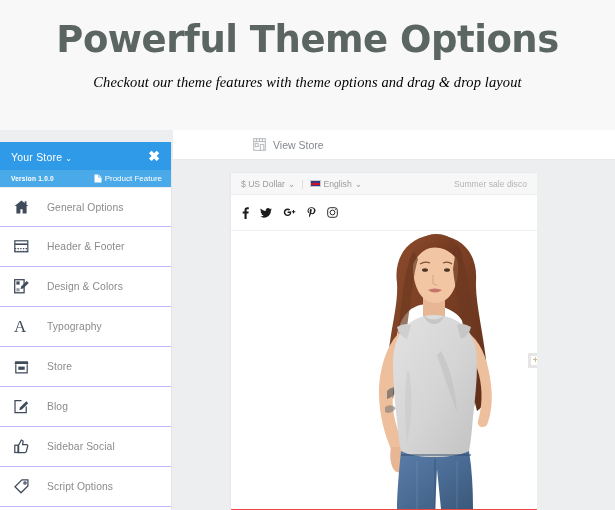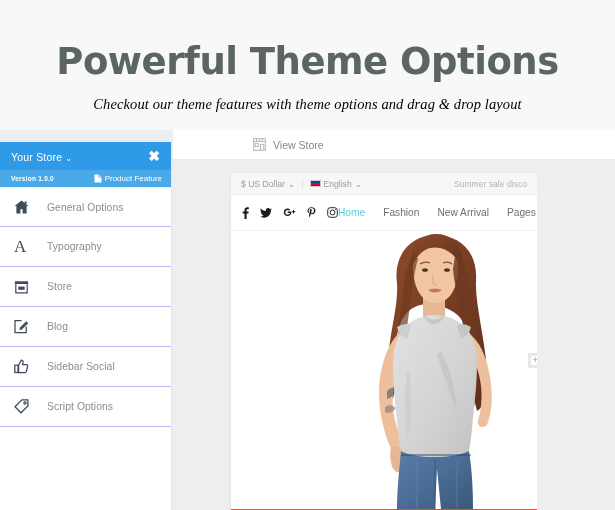--- a/index.html
+++ b/index.html
@@ -6,21 +6,21 @@
   html, body {
     width: 615px; height: 510px;
     overflow: hidden;
     background: #f8f8f8;
     font-family: "Liberation Sans", sans-serif;
   }
 
   
   .hero {
     width: 615px;
-    padding-top: 42px;
+    padding-top: 20px;
     text-align: center;
     background: #f8f8f8;
   }
   .hero-title {
     font-size: 37px;
     font-weight: bold;
     color: #5b6562;
     letter-spacing: -0.5px;
     line-height: 1.1;
     font-family: "DejaVu Sans", sans-serif;
@@ -306,21 +306,43 @@
       <div class="sb-item">
         <span class="sb-ico">
           <svg width="15" height="14" viewBox="0 0 15 14" fill="currentColor">
             <path d="M7.5 0.6 L0.6 6.1 h1.8 V13.4 h4.0 V9.3 h2.2 v4.1 h4.0 V6.1 h1.8 Z"></path>
             <rect x="10.6" y="1.4" width="1.9" height="2.6"></rect>
           </svg>
         </span>
         <span class="sb-lbl">General Options</span>
       </div>
 
-
+      <div class="sb-item">
+        <span class="sb-ico">
+          <svg width="15" height="13" viewBox="0 0 15 13" fill="none" stroke="currentColor" stroke-width="1.2">
+            <rect x="0.8" y="0.8" width="13" height="11"></rect>
+            <line x1="0.8" y1="4.2" x2="13.8" y2="4.2" stroke-width="1.6"></line>
+            <line x1="0.8" y1="8.6" x2="13.8" y2="8.6" stroke-dasharray="1.4 1.3"></line>
+            <line x1="0.8" y1="11.3" x2="13.8" y2="11.3" stroke-dasharray="1.4 1.3"></line>
+          </svg>
+        </span>
+        <span class="sb-lbl">Header &amp; Footer</span>
+      </div>
+
+      <div class="sb-item">
+        <span class="sb-ico">
+          <svg width="15" height="15" viewBox="0 0 15 15">
+            <rect x="0.7" y="0.7" width="9.4" height="13.1" fill="none" stroke="currentColor" stroke-width="1.3"></rect>
+            <rect x="2.4" y="2.4" width="3.2" height="3.2" fill="currentColor"></rect>
+            <path d="M7.2 7.5 L12.8 2.0 l1.9 1.9 L9.1 9.4 l-2.5 0.7 Z" fill="currentColor"></path>
+            <rect x="2.4" y="9.2" width="3.2" height="3.2" fill="currentColor" opacity="0.55"></rect>
+          </svg>
+        </span>
+        <span class="sb-lbl">Design &amp; Colors</span>
+      </div>
 
       <div class="sb-item">
         <span class="sb-ico">
           <span class="sb-typo-glyph">A</span>
         </span>
         <span class="sb-lbl">Typography</span>
       </div>
 
       <div class="sb-item">
         <span class="sb-ico">
@@ -422,26 +444,20 @@
             <path d="M4.5 0.2 C2.1 0.2 0.5 1.8 0.5 3.7 c0 0.9 0.5 2.0 1.3 2.3 c0.1 0.1 0.2 0 0.2 -0.1 l0.2 -0.7 c0 -0.1 0 -0.2 -0.1 -0.2 C1.7 4.6 1.5 4.1 1.5 3.6 C1.5 2.1 2.6 0.9 4.4 0.9 c1.5 0 2.6 0.9 2.6 2.3 c0 1.7 -0.8 3.1 -1.9 3.1 c-0.6 0 -1.1 -0.5 -0.9 -1.2 C4.4 4.3 4.8 3.5 4.8 2.9 c0 -0.5 -0.3 -0.9 -0.9 -0.9 c-0.7 0 -1.2 0.7 -1.2 1.6 c0 0.6 0.2 1.0 0.2 1.0 l-0.8 3.3 c-0.2 1.0 0 2.2 0 2.3 c0 0.1 0.1 0.1 0.2 0.0 c0.1 -0.1 0.9 -1.1 1.2 -2.1 l0.4 -1.5 c0.2 0.4 0.8 0.7 1.4 0.7 c1.9 0 3.2 -1.7 3.2 -4.0 C8.5 1.6 7.0 0.2 4.5 0.2 Z"></path>
           </svg>
         </span>
         <span class="soc">
           <svg width="11" height="11" viewBox="0 0 11 11" fill="none" stroke="#1b1b1b" stroke-width="0.95">
             <rect x="0.7" y="0.7" width="9.6" height="9.6" rx="2.6"></rect>
             <circle cx="5.5" cy="5.5" r="2.4"></circle>
             <circle cx="8.4" cy="2.6" r="0.5" fill="#1b1b1b" stroke="none"></circle>
           </svg>
         </span>
-      </div>
-      <div class="navlinks">
-        <span class="nav-a active">Home</span>
-        <span class="nav-a">Fashion</span>
-        <span class="nav-a">New Arrival</span>
-        <span class="nav-a">Pages</span>
       </div>
     </div>
 
     <div class="shot">
       <svg class="model" viewBox="0 0 190 278">
         <defs>
           <linearGradient id="hairG" x1="0" y1="0" x2="1" y2="1">
             <stop offset="0%" stop-color="#8c4b2c"></stop>
             <stop offset="45%" stop-color="#7a3f24"></stop>
             <stop offset="100%" stop-color="#5e2e19"></stop>

